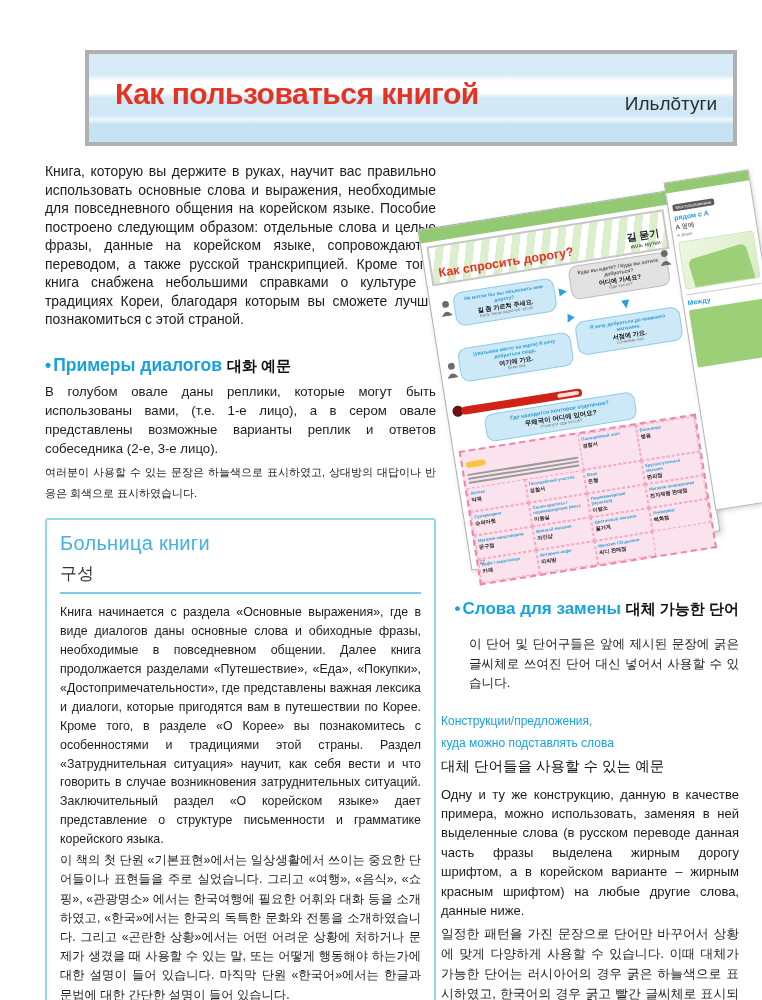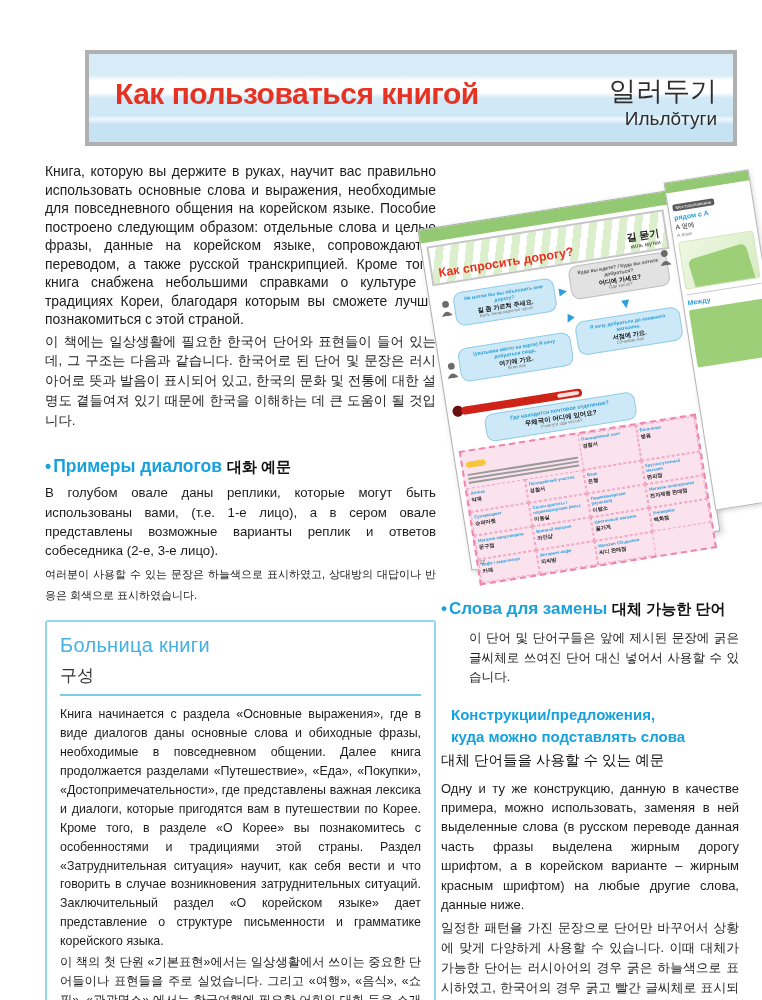--- a/index.html
+++ b/index.html
@@ -110,47 +110,45 @@
   .side-tab { background:#5a5a5a; color:#fff; font-size:4.5px; padding:1px 3px; border-radius:2px; display:inline-block; margin-bottom:3px; }
   .side-ru { color:#2a9fd8; font-weight:bold; font-size:7px; }
   .side-ko { font-size:6.5px; color:#222; margin-top:2px; }
   .side-tr { font-size:5px; color:#888; }
   .side-img { height:48px; background:linear-gradient(135deg,#eef7e3,#d7ecc2); border:1px solid #cfe5b8; border-radius:3px; margin:4px 0; position:relative; overflow:hidden; }
   .side-img::after { content:""; position:absolute; left:8px; top:14px; width:60px; height:40px; background:#9ccf78; border-radius:6px; transform:rotate(-8deg); }
   .side-div { border-top:1px solid #ccc; margin:5px 0 4px; }
   .side-img2 { height:58px; background:#9ccf78; border-radius:2px; margin-top:4px; }
 
   .replace-section { margin-top:2px; }
-  .replace-section .blue-heading { font-size:17px; margin:0 0 5px; }
+  .replace-section .blue-heading { font-size:17px; margin:0 0 5px;text-align:right; }
   .replace-body { padding-left:28px; }
   .rw-ru { font-size:13px; line-height:19px; text-align:justify; }
-  .rw-ko { font-size:12.6px; line-height:19.5px; text-align:justify; margin-top:10px; }
+  .rw-ko { font-size:12.6px; line-height:19.5px; text-align:justify; margin-top:16px; }
 
   .construction-section { margin-top:16px; }
-  .constr-heading { font-size:15px; line-height:22px; font-weight:bold; color:#17a2dd;margin-left:10px; }
+  .constr-heading { font-size:12px; line-height:22px; font-weight:normal; color:#17a2dd; }
   .constr-ko { font-size:14.5px; color:#111; margin:3px 0 9px; }
   .constr-ru-p { font-size:13px; line-height:19.4px; text-align:justify; }
   .constr-ko-p { font-size:12.8px; line-height:20px; text-align:justify; margin-top:4px; }
 </style>
 </head>
 <body>
 
 <div class="page">
 
   <div class="banner">
     <div class="banner-title">Как пользоваться книгой</div>
     <div class="banner-right">
-      <div class="banner-ko">일러두기</div>
       <div class="banner-tr">Ильлŏтуги</div>
     </div>
   </div>
 
   <div class="left-col">
     <p class="p-ru-intro">Книга, которую вы держите в руках, научит вас правильно использовать основные слова и выражения, необходимые для повседневного общения на корейском языке. Пособие построено следующим образом: отдельные слова и целые фразы, данные на корейском языке, сопровождаются переводом, а также русской транскрипцией. Кроме того, книга снабжена небольшими справками о культуре и традициях Кореи, благодаря которым вы сможете лучше познакомиться с этой страной.</p>
-    <p class="p-ko-intro">이 책에는 일상생활에 필요한 한국어 단어와 표현들이 들어 있는데, 그 구조는 다음과 같습니다. 한국어로 된 단어 및 문장은 러시아어로 뜻과 발음이 표시되어 있고, 한국의 문화 및 전통에 대한 설명도 곁들여져 있기 때문에 한국을 이해하는 데 큰 도움이 될 것입니다.</p>
 
     <h3 class="blue-heading"><span class="bullet">•</span><span>Примеры диалогов</span> <span class="ko-part">대화 예문</span></h3>
     <p class="p-ru-dialog">В голубом овале даны реплики, которые могут быть использованы вами, (т.е. 1-е лицо), а в сером овале представлены возможные варианты реплик и ответов собеседника (2-е, 3-е лицо).</p>
     <p class="p-ko-dialog">여러분이 사용할 수 있는 문장은 하늘색으로 표시하였고, 상대방의 대답이나 반응은 회색으로 표시하였습니다.</p>
 
     <div class="structure-box">
       <div class="box-title">Больница книги</div>
       <div class="box-title-ko">구성</div>
       <hr class="box-divider">
       <p class="box-p-ru">Книга начинается с раздела «Основные выражения», где в виде диалогов даны основные слова и обиходные фразы, необходимые в повседневном общении. Далее книга продолжается разделами «Путешествие», «Еда», «Покупки», «Достопримечательности», где представлены важная лексика и диалоги, которые пригодятся вам в путешествии по Корее. Кроме того, в разделе «О Корее» вы познакомитесь с особенностями и традициями этой страны. Раздел «Затруднительная ситуация» научит, как себя вести и что говорить в случае возникновения затруднительных ситуаций. Заключительный раздел «О корейском языке» дает представление о структуре письменности и грамматике корейского языка.</p>

